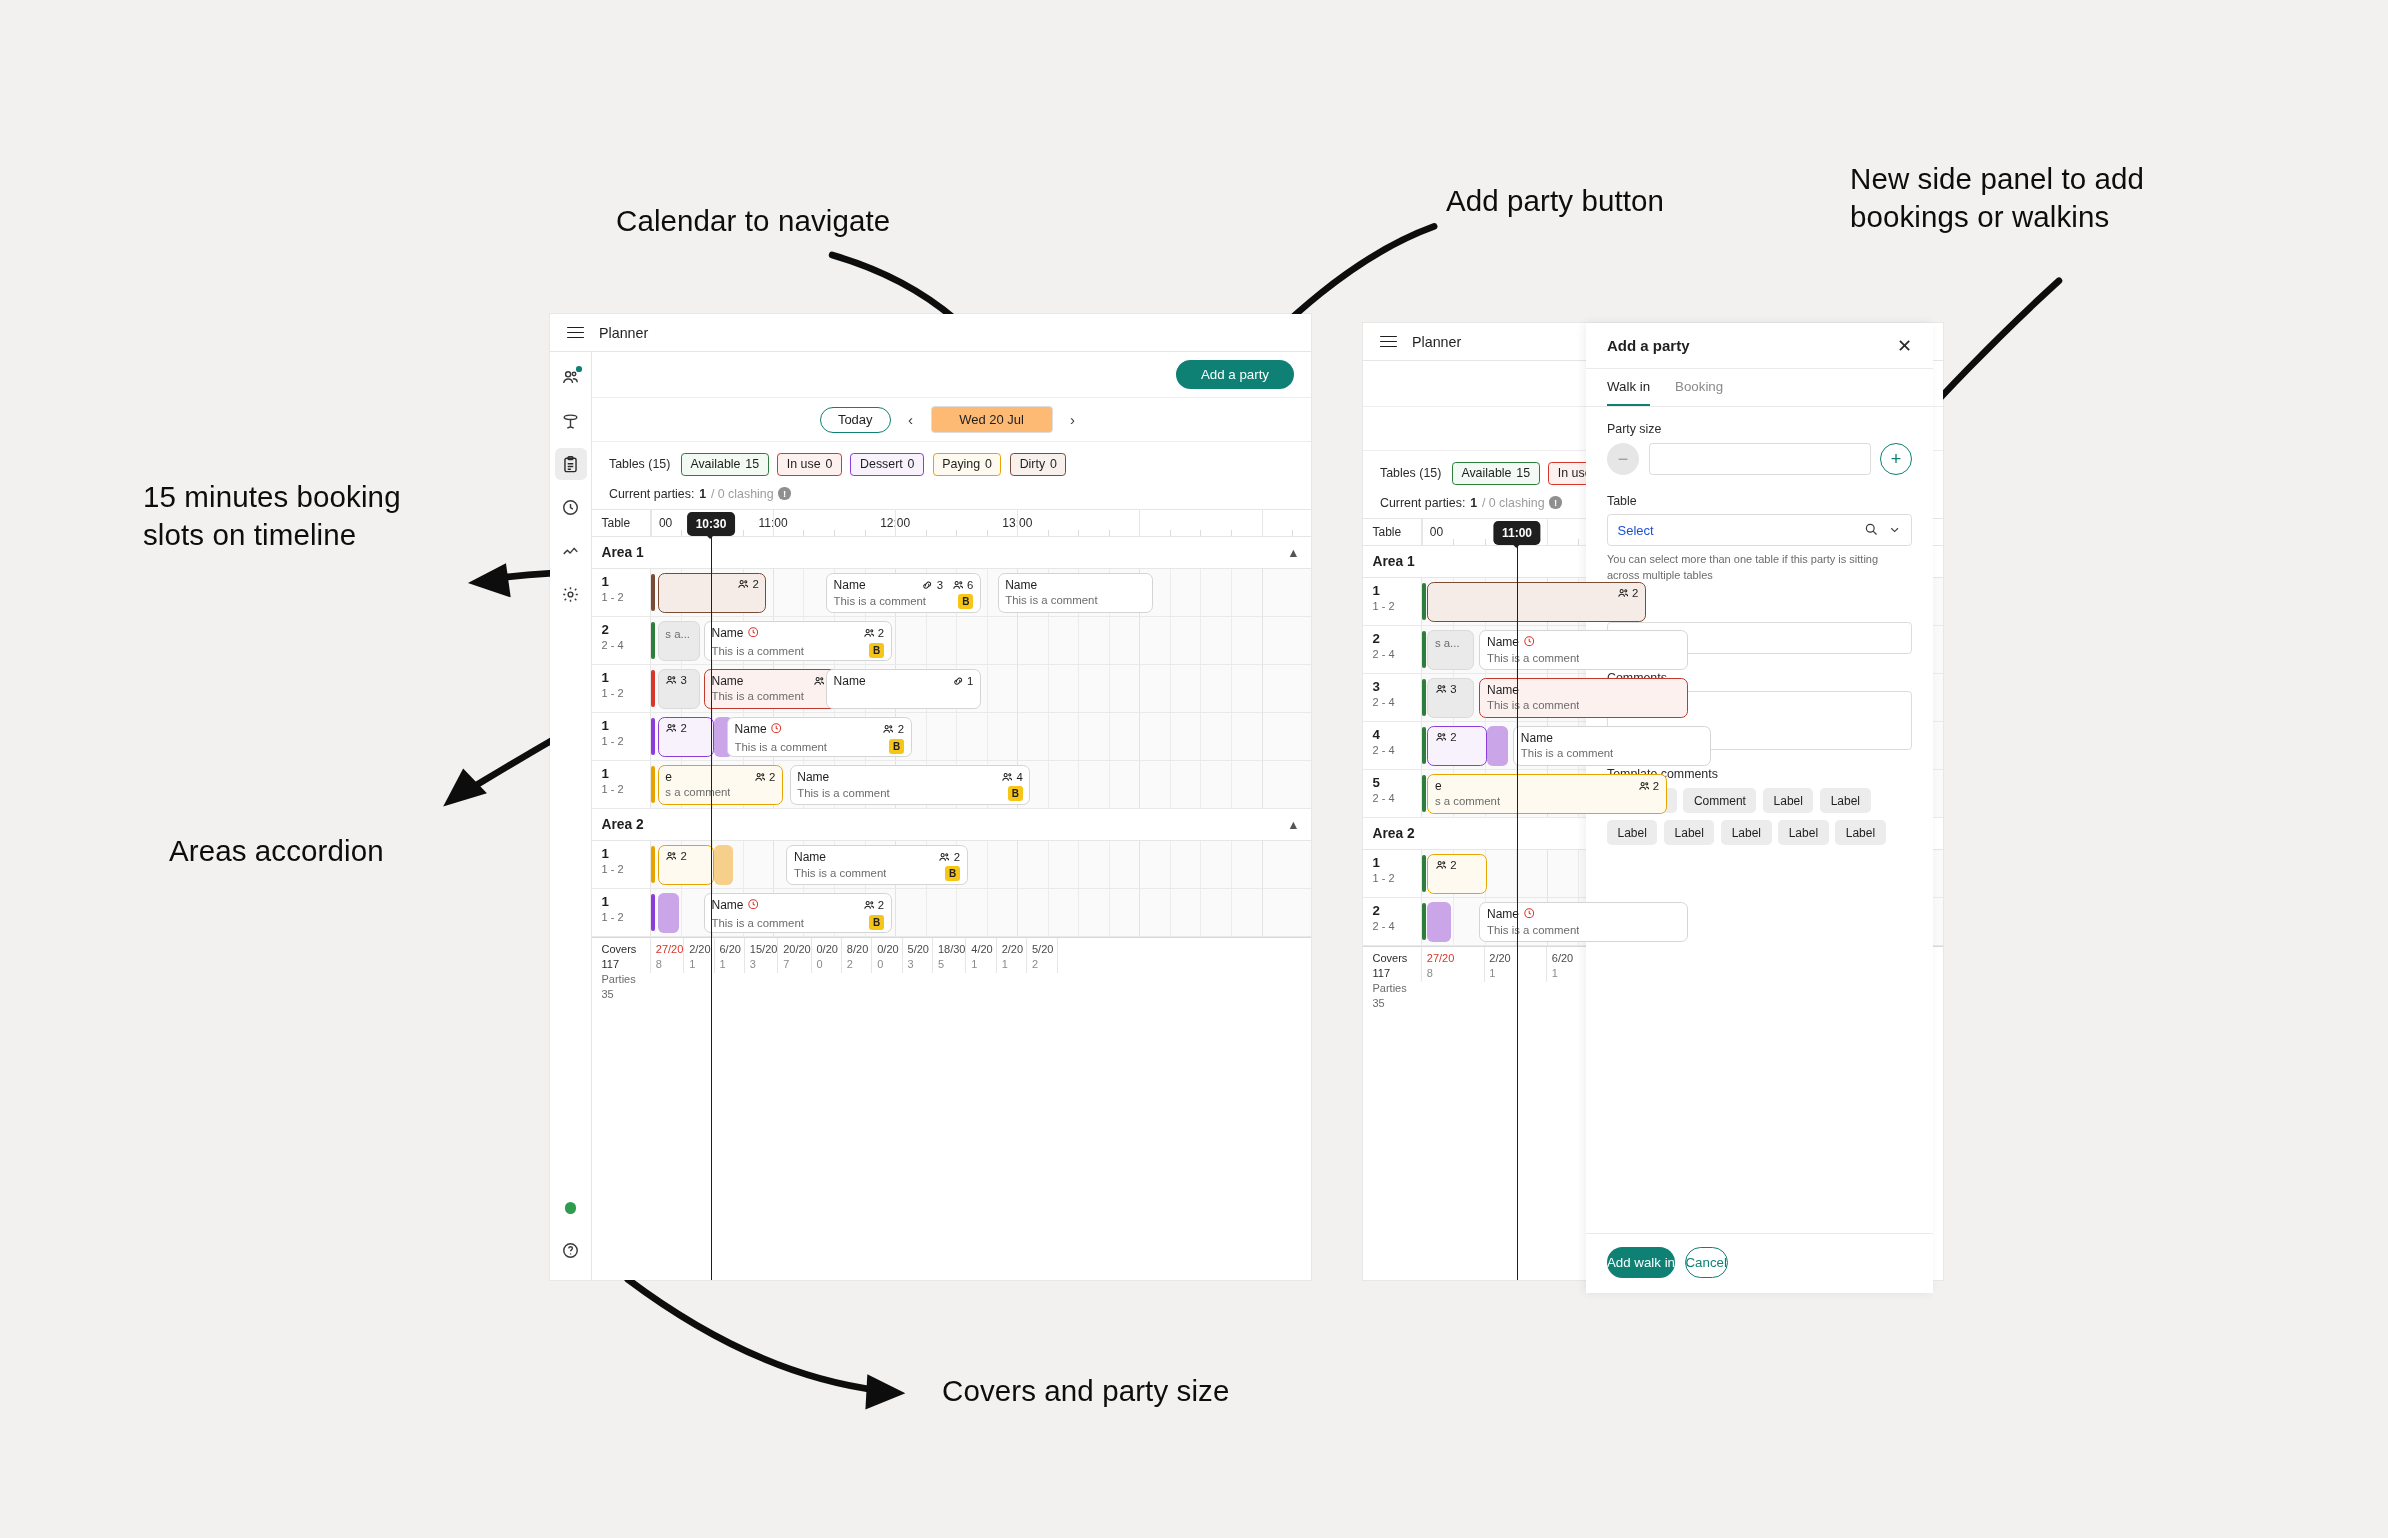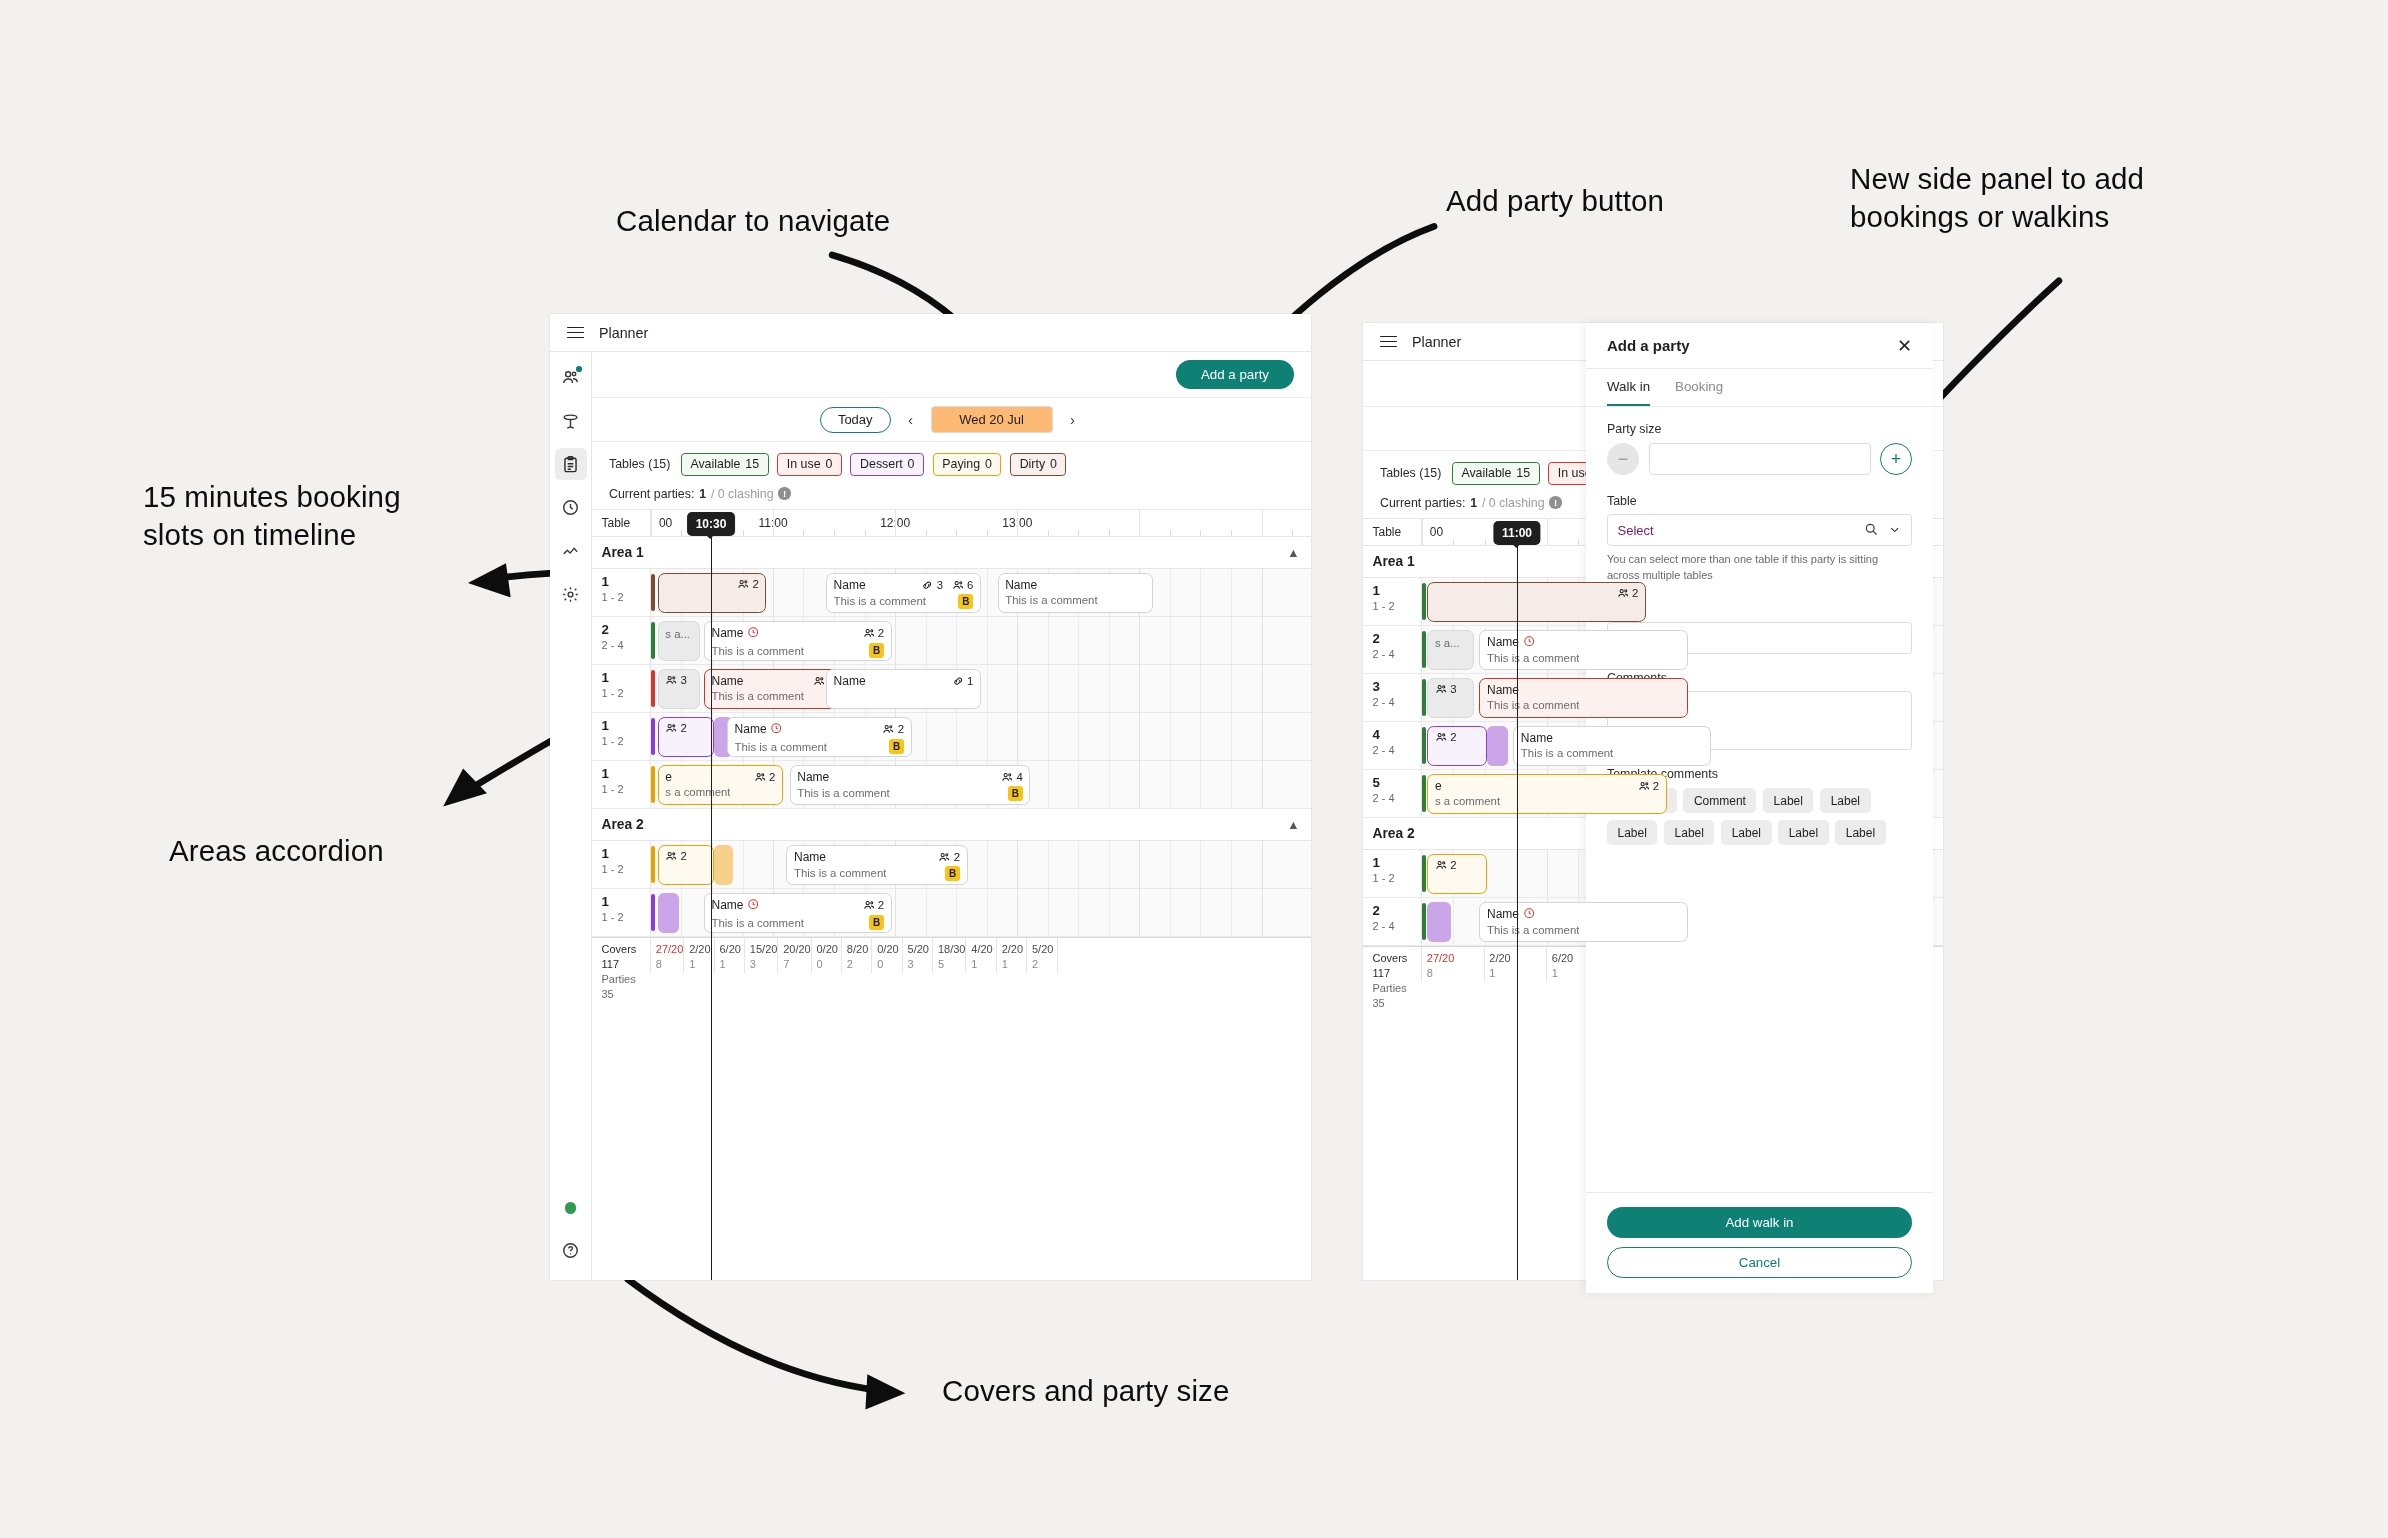--- a/index.html
+++ b/index.html
@@ -349,42 +349,42 @@
   .circle-btn.plus { background: #fff; color: #0e8074; border: 1px solid #0e8074; }
   .ps-input {
     flex: 1 1 auto; height: 32px;
     border: 1px solid #dcdcdc; border-radius: 3.8px; background: #fff;
   }
   .select-box {
     height: 32px; border: 1px solid #dcdcdc; border-radius: 3.8px;
     display: flex; align-items: center; padding: 0 9.5px; gap: 9.5px;
     background: #fff; cursor: pointer;
   }
-  .select-box .ph { flex: 1 1 auto; font-size: 13px; color: #701a75; }
+  .select-box .ph { flex: 1 1 auto; font-size: 13px; color: #1d4ed8; }
   .select-hint { font-size: 11px; color: #6b6b6b; line-height: 1.45; margin-top: 5.7px; }
   .fld-block { margin-bottom: 17px; }
   .text-input {
     height: 32px; border: 1px solid #dcdcdc; border-radius: 3.8px;
     display: flex; align-items: center; padding: 0 9.5px;
     font-size: 13px; color: #1f1f1f; background: #fff;
   }
   .textarea-box {
     height: 59px; border: 1px solid #dcdcdc; border-radius: 3.8px; background: #fff;
   }
   .tmpl-grid { display: flex; flex-wrap: wrap; gap: 6.7px; }
   .tmpl-chip {
     background: #ececec; border-radius: 4.8px;
     font-size: 12px; color: #1f1f1f;
     padding: 5.7px 10.5px; cursor: pointer;
   }
   .sp-footer {
     flex: 0 0 auto;
     border-top: 1px solid #eaeaea;
     padding: 13.3px 21px 15px 21px;
-    display: flex; flex-direction: column; gap: 9.5px;
+    display: flex; flex-direction: row; gap: 9.5px;
   }
   .btn-primary {
     height: 31px; border-radius: 16px; border: none;
     background: #0e8074; color: #fff; font-size: 13.3px; cursor: pointer;
     font-family: "Liberation Sans", sans-serif;
   }
   .btn-secondary {
     height: 31px; border-radius: 16px;
     background: #fff; border: 1px solid #0e8074; color: #0e8074;
     font-size: 13.3px; cursor: pointer;

